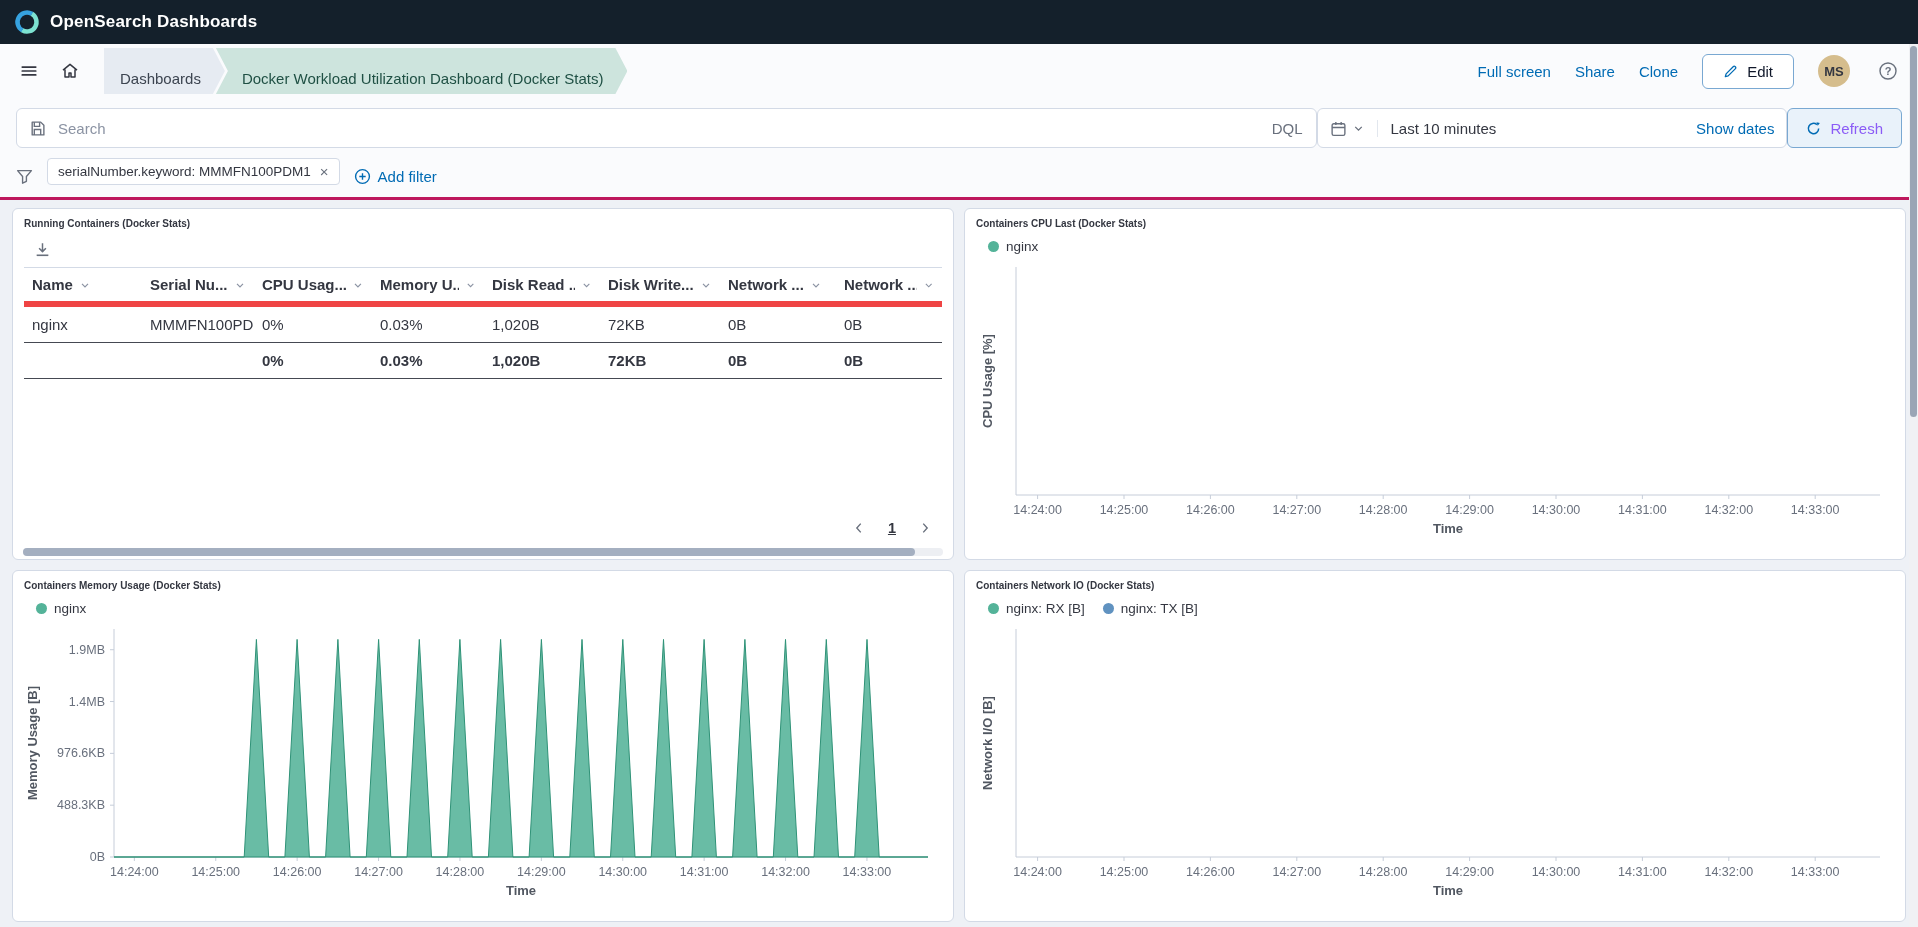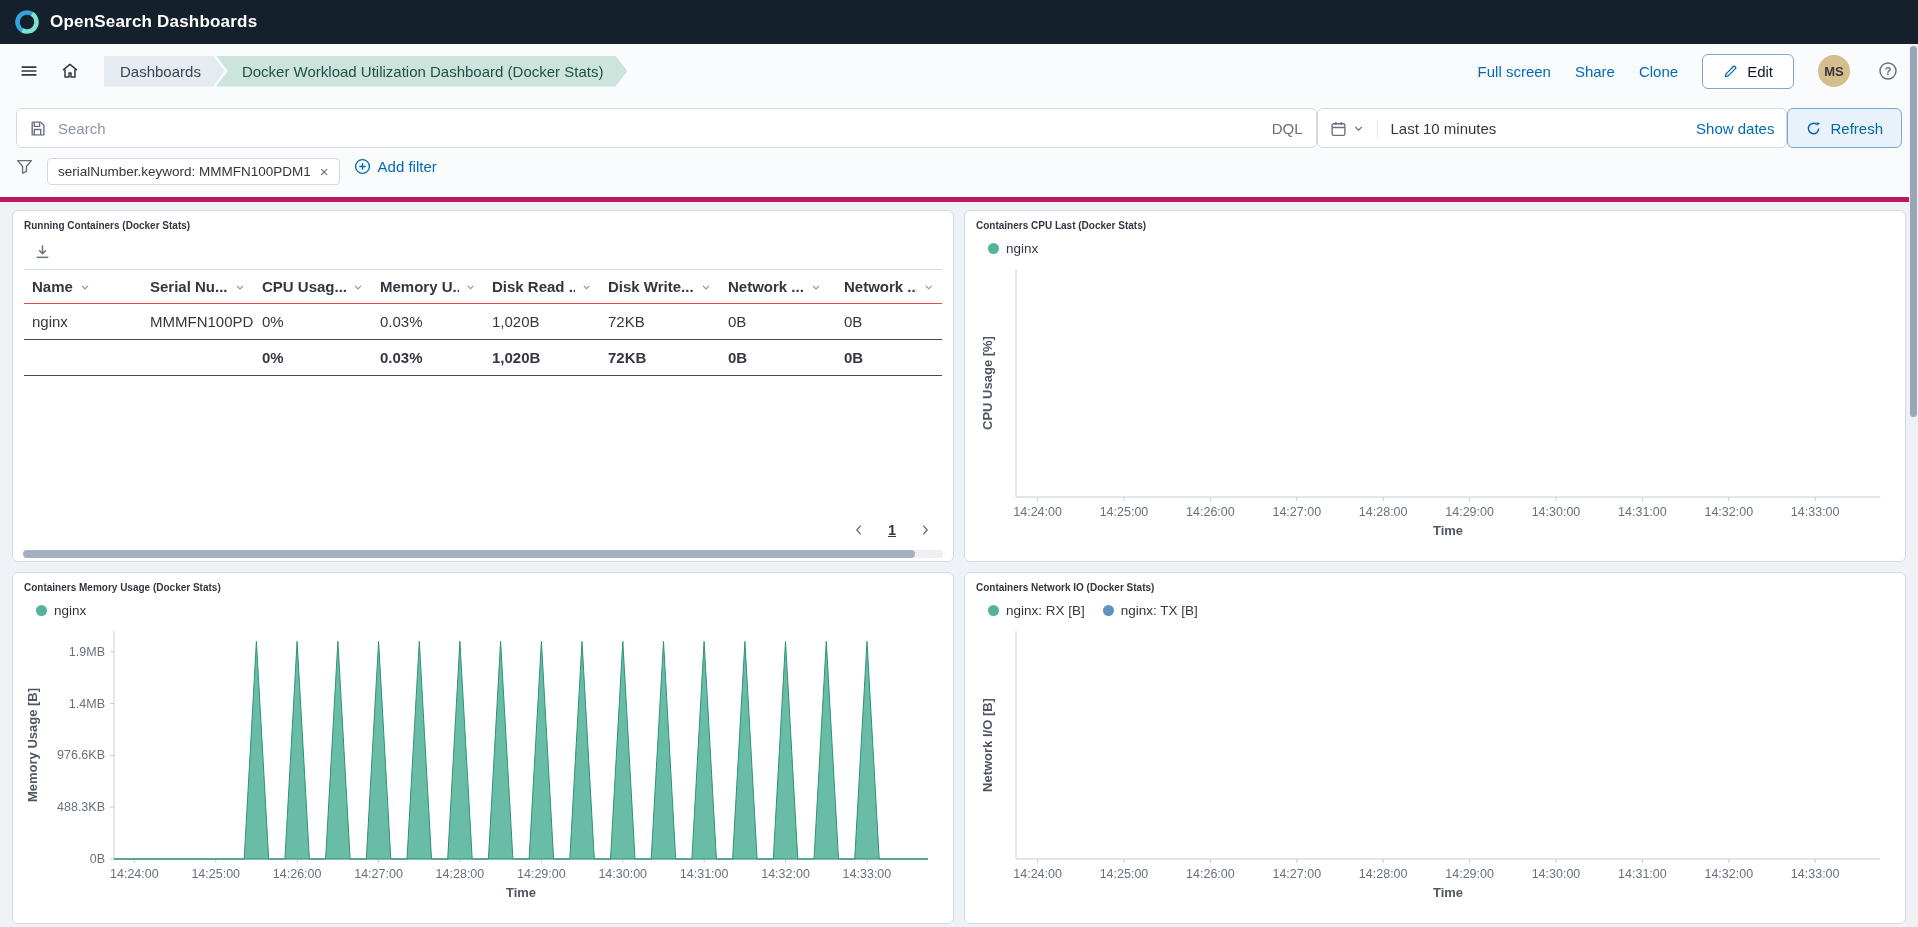--- a/index.html
+++ b/index.html
@@ -10,21 +10,21 @@
     background:#eef1f6; color:#343741; font-size:15px;
   }
   
   .topbar { height:44px; background:#14202b; display:flex; align-items:center; padding:0 14px; gap:10px; }
   .brand { color:#ffffff; font-weight:700; font-size:17px; letter-spacing:.2px; }
   
   .header-section { background:#fafbfd; }
   .navrow { height:54px; display:flex; align-items:center; padding:0 16px; gap:14px; }
   .icon-btn { background:none; border:none; padding:4px; cursor:pointer; display:flex; align-items:center; }
   .crumbs { display:flex; align-items:center; margin-left:6px; }
-  .crumb { font-size:15px; padding:7px 24px 7px 16px; background:#e6ebf2; color:#3c4450; cursor:pointer;
+  .crumb { font-size:15px; padding:22px 24px 7px 16px; background:#e6ebf2; color:#3c4450; cursor:pointer;
            clip-path:polygon(0 0,calc(100% - 12px) 0,100% 50%,calc(100% - 12px) 100%,0 100%); margin-right:-9px; }
   .crumb.current { background:#cde4dd; color:#1f5044; padding-left:26px;
            clip-path:polygon(0 0,calc(100% - 12px) 0,100% 50%,calc(100% - 12px) 100%,0 100%,12px 50%); }
   .nav-actions { margin-left:auto; display:flex; align-items:center; gap:24px; }
   .link { color:#006bb4; cursor:pointer; white-space:nowrap; }
   .btn-outline { display:flex; align-items:center; gap:9px; border:1px solid #79a8d2; background:#ffffff; color:#0f172a;
                  border-radius:6px; padding:8px 20px; font-size:15px; cursor:pointer; font-family:inherit; }
   .avatar { width:32px; height:32px; border-radius:50%; background:#d5bd8d; color:#343741; font-weight:700;
             font-size:13px; display:flex; align-items:center; justify-content:center; cursor:pointer; }
   
@@ -33,37 +33,37 @@
                  display:flex; align-items:center; padding:0 12px; gap:10px; }
   .query-input input { flex:1; border:none; outline:none; font-size:15px; color:#343741; font-family:inherit; background:transparent; }
   .query-input input::placeholder { color:#8b93a3; }
   .lang { color:#69707d; cursor:pointer; padding:0 2px; }
   .datepicker { width:470px; height:40px; background:#fff; border:1px solid #d3dae6; border-radius:6px;
                 display:flex; align-items:center; padding:0 12px; gap:12px; }
   .date-toggle { display:flex; align-items:center; gap:5px; cursor:pointer; padding-right:12px; border-right:1px solid #e2e7ee; }
   .time-text { color:#343741; cursor:pointer; white-space:nowrap; }
   .show-dates { margin-left:auto; color:#006bb4; cursor:pointer; white-space:nowrap; }
   .btn-refresh { height:40px; display:flex; align-items:center; gap:9px; border:1px solid #79a8d2; background:#e9f2fa;
-                 color:#0369a1; border-radius:6px; padding:0 18px; font-size:15px; cursor:pointer; font-family:inherit; }
-  
-  .filterbar { display:flex; align-items:flex-start; gap:14px; padding:4px 16px 12px; border-bottom:5px solid #be185d; }
+                 color:#8b5cf6; border-radius:6px; padding:0 18px; font-size:15px; cursor:pointer; font-family:inherit; }
+  
+  .filterbar { display:flex; align-items:flex-end; gap:14px; padding:4px 16px 12px; border-bottom:3px solid #be185d; }
   .filter-pill { display:flex; align-items:center; gap:9px; background:#fff; border:1px solid #d3dae6; border-radius:4px;
                  padding:5px 10px; font-size:13.5px; color:#343741; cursor:pointer; }
   .pill-x { color:#69707d; font-size:15px; line-height:1; cursor:pointer; }
   .add-filter { display:flex; align-items:center; gap:7px; color:#006bb4; cursor:pointer; }
   
   .grid { display:grid; grid-template-columns:1fr 1fr; gap:10px; padding:8px 12px; }
   .panel { position:relative; height:352px; background:#fff; border:1px solid #d3dae6; border-radius:6px;
            padding:9px 11px; display:flex; flex-direction:column; overflow:hidden; }
   .panel-title { margin:0; font-size:10px; font-weight:700; color:#343741; cursor:pointer; width:max-content; }
   
   .dl-row { margin:12px 0 0 10px; }
   table.data { width:100%; border-collapse:collapse; font-size:15px; margin-top:6px; table-layout:fixed; }
   table.data th { text-align:left; font-weight:700; padding:8px 8px; border-top:1px solid #d3dae6;
-                  border-bottom:1px solid #ef4444; cursor:pointer; white-space:nowrap; overflow:hidden; }
+                  border-bottom:6px solid #ef4444; cursor:pointer; white-space:nowrap; overflow:hidden; }
   .th-inner { display:flex; align-items:center; gap:6px; }
   .th-inner span { overflow:hidden; white-space:nowrap; }
   table.data td { padding:9px 8px; border-bottom:1px solid #454952; white-space:nowrap; overflow:hidden; }
   table.data tfoot td { font-weight:700; }
   .pagination { margin-top:auto; align-self:flex-end; display:flex; align-items:center; gap:22px; padding:6px 10px 14px; }
   .page-num { font-weight:700; text-decoration:underline; cursor:pointer; font-size:14.5px; color:#343741; }
   .h-scroll { position:absolute; left:10px; right:10px; bottom:3px; height:8px; background:#edeff3; border-radius:4px; }
   .h-scroll .thumb { width:97%; height:100%; background:#a4afc0; border-radius:4px; cursor:pointer; }
   
   .legend { display:flex; gap:18px; align-items:center; padding:9px 0 2px 12px; font-size:13.5px; min-height:28px; }

